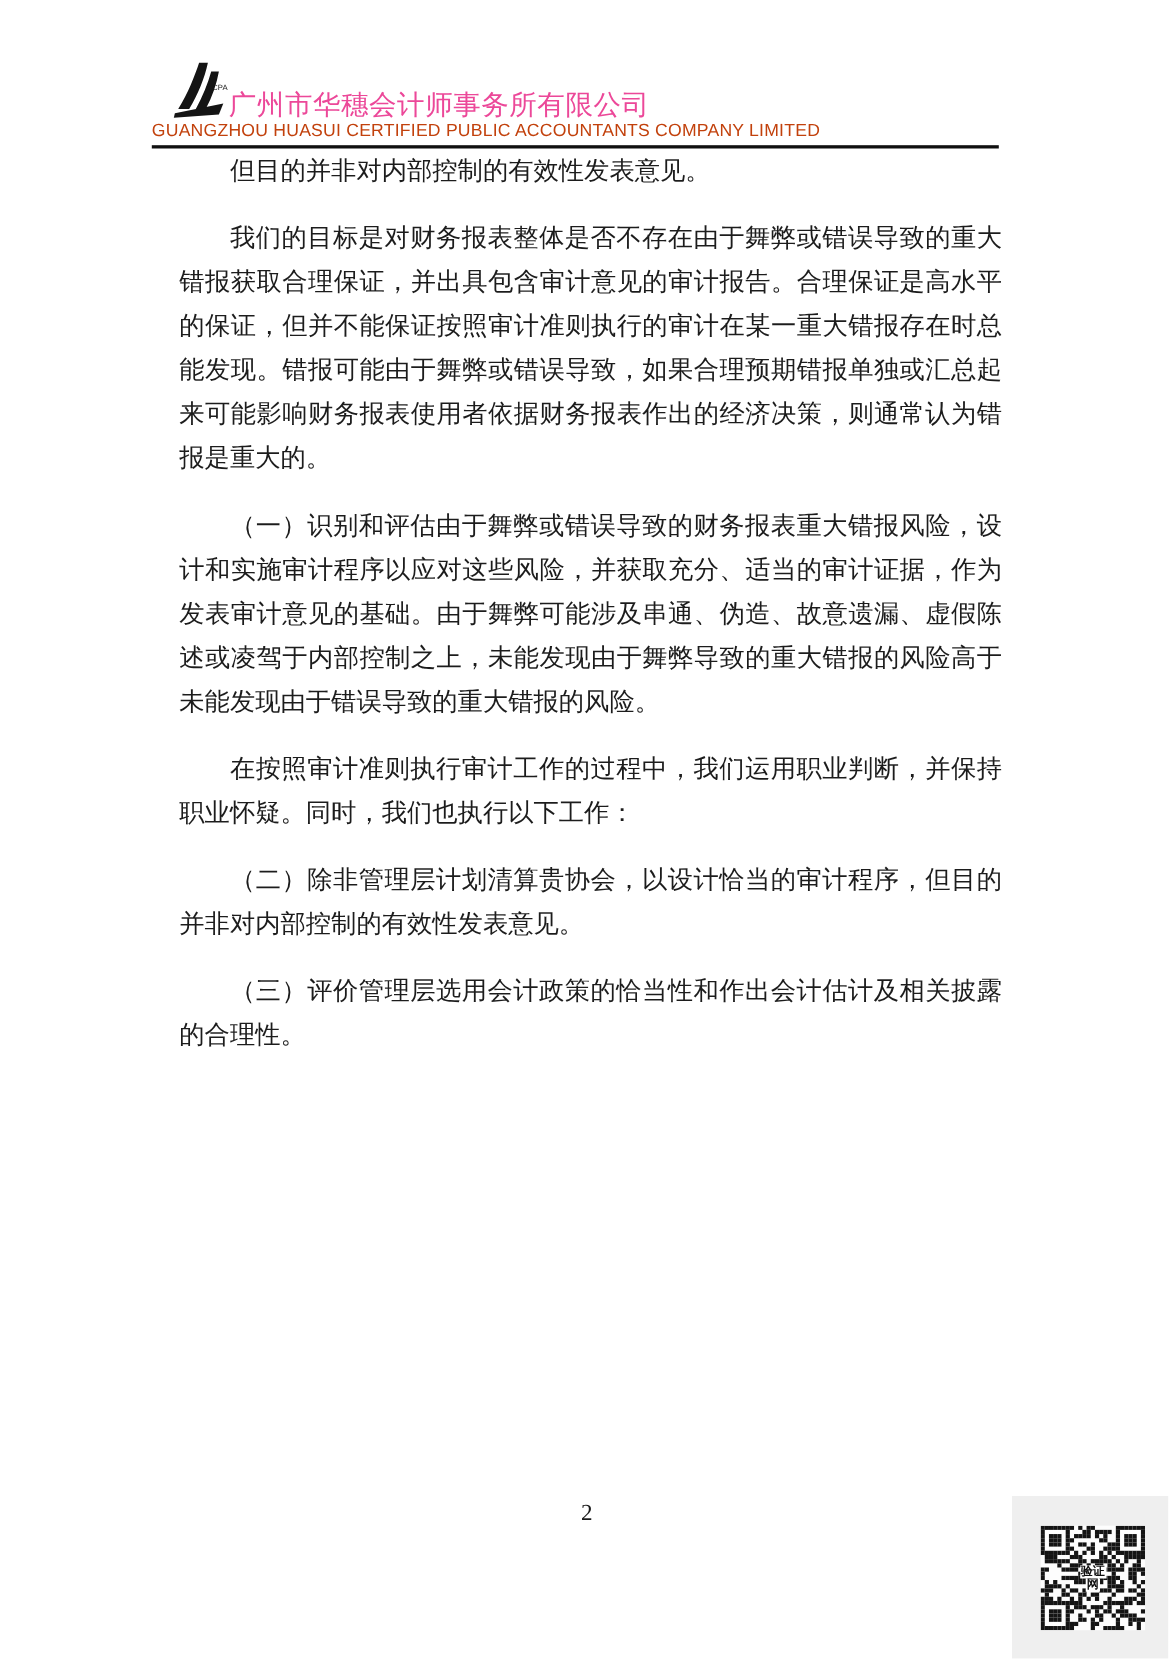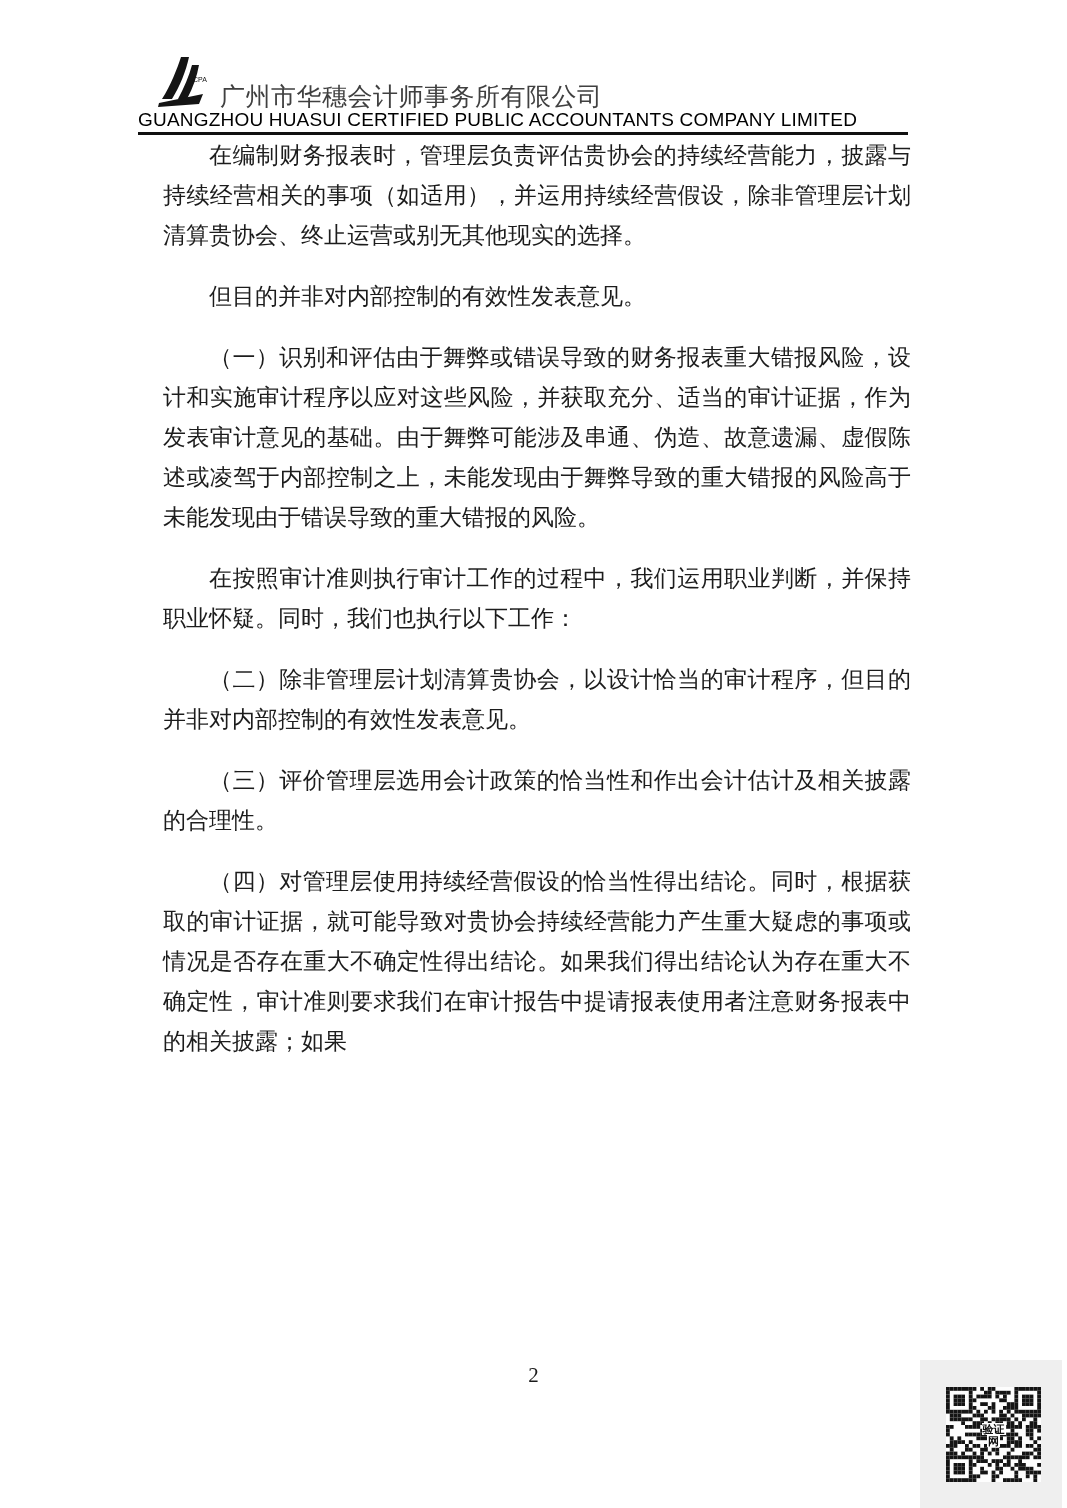--- a/index.html
+++ b/index.html
@@ -8,29 +8,29 @@
     width:1067px;height:1508px;
     background:#ffffff;
     color:#1c1c1c;
     font-family:"Liberation Serif","DejaVu Serif",serif;
     overflow:hidden;
   }
 
   
   .logo-mark{position:absolute;left:156px;top:56px;width:52px;height:54px;}
   .company-zh{
-    position:absolute;left:220px;top:82px;
+    position:absolute;left:208px;top:82px;
     font-family:"Liberation Sans","DejaVu Sans",sans-serif;
-    font-size:25px;line-height:28px;color:#404040;letter-spacing:0.5px;
+    font-size:25px;line-height:28px;color:#ec4899;letter-spacing:0.5px;
     white-space:nowrap;
   }
   .company-en{
     position:absolute;left:138px;top:109px;
     font-family:"Liberation Sans","DejaVu Sans",sans-serif;
-    font-size:19px;line-height:22px;color:#000000;letter-spacing:0.2px;
+    font-size:16px;line-height:22px;color:#c2410c;letter-spacing:0.2px;
     white-space:nowrap;
   }
   .header-rule{
     position:absolute;left:138px;top:132px;width:770px;height:3px;
     background:#101010;
   }
 
   
   .doc-body{
     position:absolute;left:163px;top:136px;width:748px;
@@ -88,27 +88,26 @@
         <path d="M3,47 L47,38 L43,48 L2,51 Z"></path>
       </g>
       <text x="37" y="26" font-size="7" font-family="Liberation Sans, sans-serif" fill="#141414">CPA</text>
     </svg>
   </div>
   <div class="company-zh">广州市华穗会计师事务所有限公司</div>
   <div class="company-en">GUANGZHOU HUASUI CERTIFIED PUBLIC ACCOUNTANTS COMPANY LIMITED</div>
   <div class="header-rule"></div>
 
   <div class="doc-body">
-    <p>在编制财务报表时，管理层负责评估贵协会的持续经营能力，披露与持续经营相关的事项（如适用），并运用持续经营假设，除非管理层计划清算贵协会、终止运营或别无其他现实的选择。</p>
     <p>但目的并非对内部控制的有效性发表意见。</p>
+    <p>我们的目标是对财务报表整体是否不存在由于舞弊或错误导致的重大错报获取合理保证，并出具包含审计意见的审计报告。合理保证是高水平的保证，但并不能保证按照审计准则执行的审计在某一重大错报存在时总能发现。错报可能由于舞弊或错误导致，如果合理预期错报单独或汇总起来可能影响财务报表使用者依据财务报表作出的经济决策，则通常认为错报是重大的。</p>
     <p>（一）识别和评估由于舞弊或错误导致的财务报表重大错报风险，设计和实施审计程序以应对这些风险，并获取充分、适当的审计证据，作为发表审计意见的基础。由于舞弊可能涉及串通、伪造、故意遗漏、虚假陈述或凌驾于内部控制之上，未能发现由于舞弊导致的重大错报的风险高于未能发现由于错误导致的重大错报的风险。</p>
     <p>在按照审计准则执行审计工作的过程中，我们运用职业判断，并保持职业怀疑。同时，我们也执行以下工作：</p>
     <p>（二）除非管理层计划清算贵协会，以设计恰当的审计程序，但目的并非对内部控制的有效性发表意见。</p>
     <p>（三）评价管理层选用会计政策的恰当性和作出会计估计及相关披露的合理性。</p>
-    <p>（四）对管理层使用持续经营假设的恰当性得出结论。同时，根据获取的审计证据，就可能导致对贵协会持续经营能力产生重大疑虑的事项或情况是否存在重大不确定性得出结论。如果我们得出结论认为存在重大不确定性，审计准则要求我们在审计报告中提请报表使用者注意财务报表中的相关披露；如果</p>
   </div>
 
   <div class="page-number">2</div>
 
   <div class="qr-panel">
     <div class="qr-code">
       <svg id="qr-svg" viewBox="0 0 95 95" xmlns="http://www.w3.org/2000/svg">
           <rect x="0.00" y="0.00" width="3.80" height="3.80"></rect>
           <rect x="3.80" y="0.00" width="3.80" height="3.80"></rect>
           <rect x="7.60" y="0.00" width="3.80" height="3.80"></rect>

